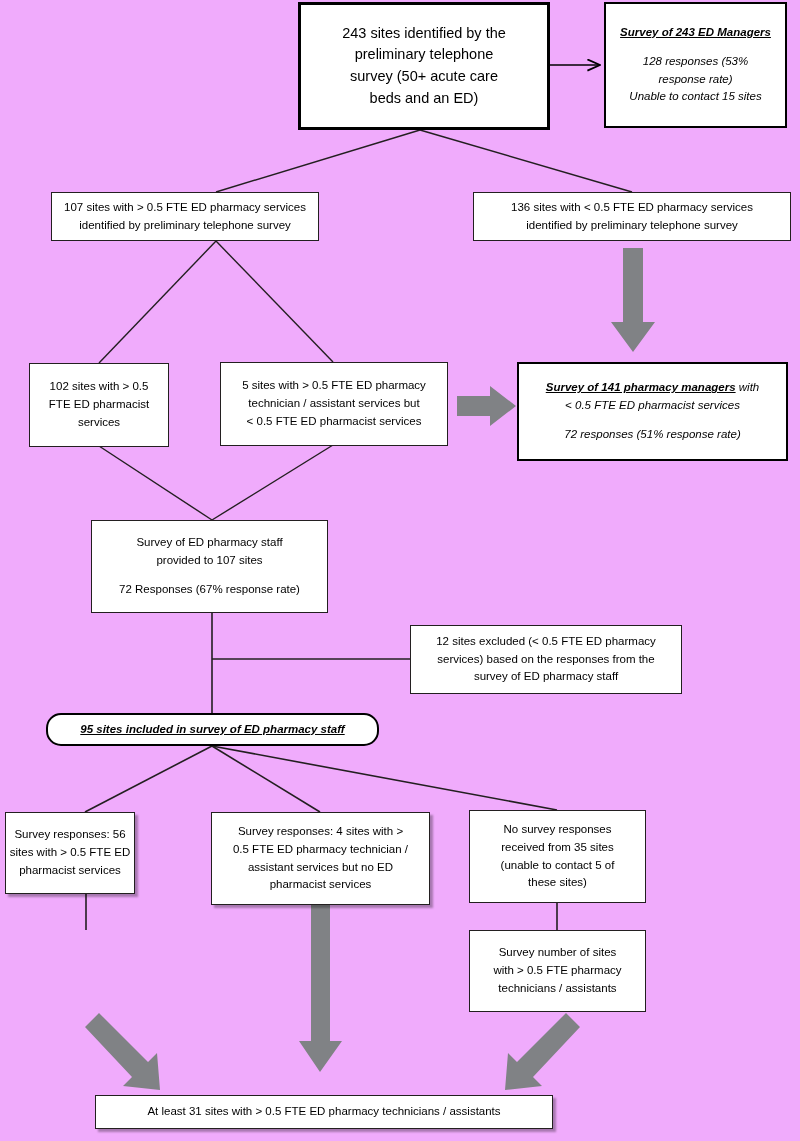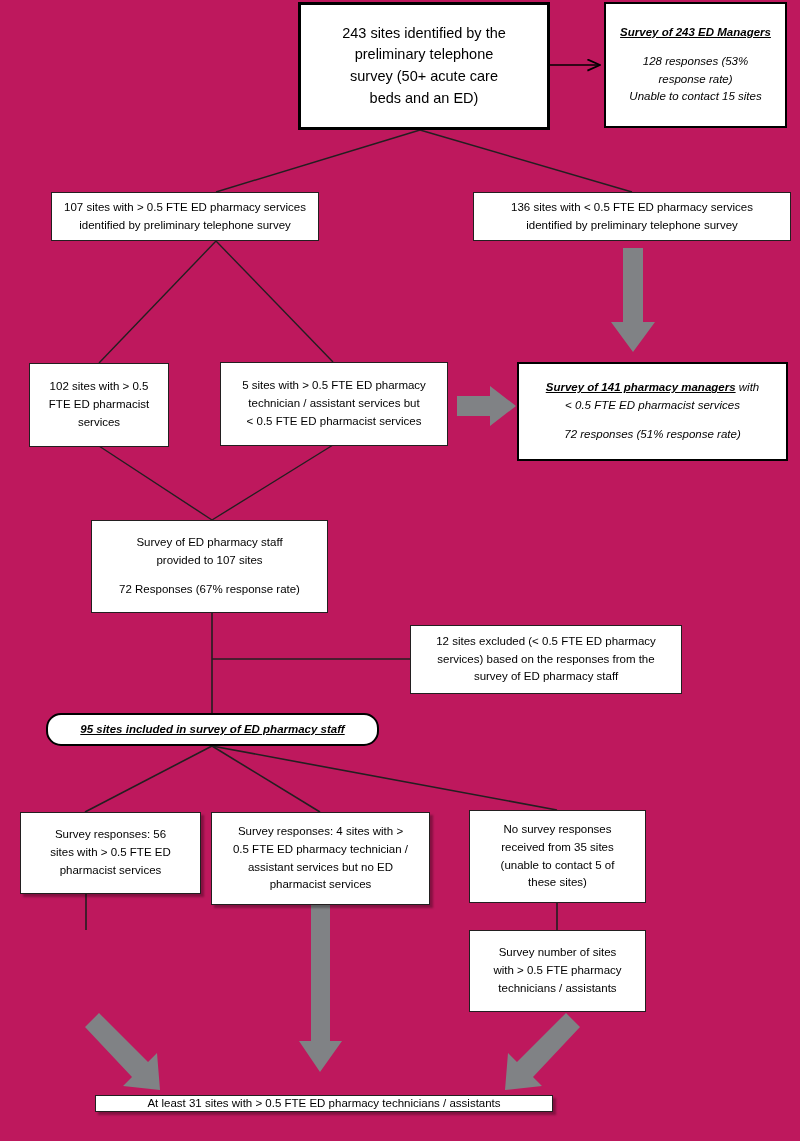--- a/index.html
+++ b/index.html
@@ -4,21 +4,21 @@
 <style>
   html, body {
     margin: 0;
     padding: 0;
     background: #ffffff;
   }
   #canvas {
     position: relative;
     width: 800px;
     height: 1141px;
-    background: #be185d;
+    background: #f0abfc;
     font-family: "Liberation Sans", sans-serif;
     overflow: hidden;
   }
   .node {
     position: absolute;
     box-sizing: border-box;
     background: #ffffff;
     border: 1.5px solid #231f20;
     display: flex;
     flex-direction: column;
@@ -153,21 +153,21 @@
   <div class="node" style="left:410px; top:625px; width:272px; height:69px;">
     <span class="line">12 sites excluded (&lt; 0.5 FTE ED pharmacy</span>
     <span class="line">services) based on the responses from the</span>
     <span class="line">survey of ED pharmacy staff</span>
   </div>
 
   <div class="node medium" style="left:46px; top:713px; width:333px; height:33px;border-radius:15px;">
     <span class="line hdr">95 sites included in survey of ED pharmacy staff</span>
   </div>
 
-  <div class="node shadow" style="left:20px; top:812px; width:181px; height:82px;">
+  <div class="node shadow" style="left:5px; top:812px; width:130px; height:82px;">
     <span class="line">Survey responses:  56</span>
     <span class="line">sites with &gt; 0.5 FTE ED</span>
     <span class="line">pharmacist services</span>
   </div>
 
   <div class="node shadow" style="left:211px; top:812px; width:219px; height:93px;">
     <span class="line">Survey responses: 4 sites with &gt;</span>
     <span class="line">0.5 FTE ED pharmacy technician /</span>
     <span class="line">assistant services but no ED</span>
     <span class="line">pharmacist services</span>
@@ -180,17 +180,17 @@
     <span class="line">these sites)</span>
   </div>
 
 
   <div class="node" style="left:469px; top:930px; width:177px; height:82px;">
     <span class="line">Survey number of sites</span>
     <span class="line">with &gt; 0.5 FTE pharmacy</span>
     <span class="line">technicians / assistants</span>
   </div>
 
-  <div class="node shadow" style="left:95px; top:1095px; width:458px; height:17px;">
+  <div class="node shadow" style="left:95px; top:1095px; width:458px; height:34px;">
     <span class="line">At least 31 sites with &gt; 0.5 FTE ED pharmacy technicians / assistants</span>
   </div>
 
 </div>
 
 </body></html>

